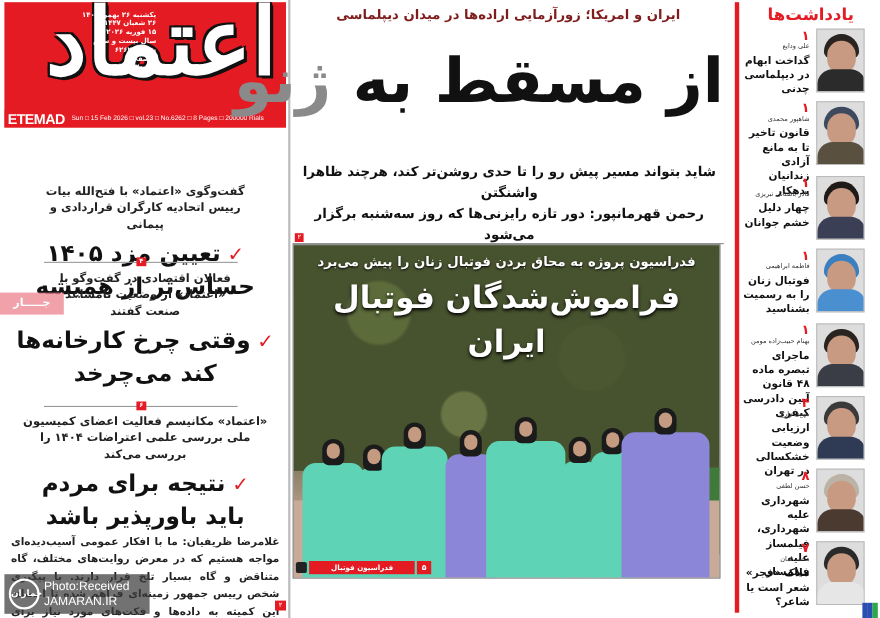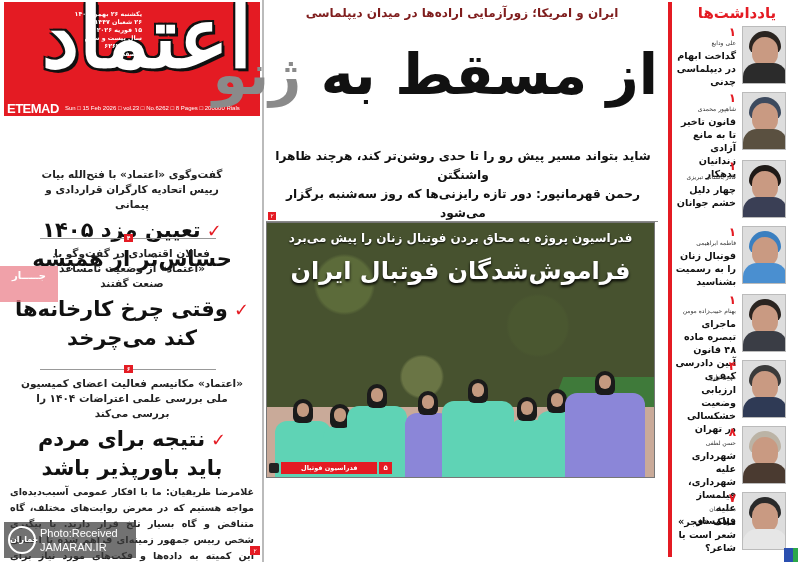--- a/index.html
+++ b/index.html
@@ -17,40 +17,40 @@
   .mast-latin .meta { color: #fff; font-family: "Liberation Sans", sans-serif; font-size: 6px; padding-left: 6px; white-space: nowrap; }
 
   .story { position: absolute; left: 4px; width: 256px; text-align: center; direction: rtl; }
   .kicker { font-size: 10.5px; font-weight: bold; line-height: 15px; color: #222; }
   .headline { font-size: 21px; font-weight: bold; line-height: 28px; color: #111; }
   .headline .check { color: #e41b23; font-weight: normal; font-size: 18px; margin-left: 6px; }
   .divider { position: absolute; left: 40px; width: 176px; height: 1px; background: #999; }
   .pagebox { position: absolute; left: 50%; top: -4px; width: 9px; height: 8px; margin-left: -4px; background: #e41b23; color: #fff; font-size: 6px; line-height: 8px; text-align: center; font-weight: bold; }
   .body-text { font-size: 9.6px; font-weight: bold; line-height: 16px; text-align: justify; color: #222; padding: 0 6px; }
 
-  .ribbon { position: absolute; left: 0; top: 266px; width: 58px; height: 36px; background: rgba(235,130,140,0.75); color: #fff; font-size: 10px; font-weight: bold; text-align: center; line-height: 20px; }
+  .ribbon { position: absolute; left: 0; top: 266px; width: 58px; height: 20px; background: rgba(235,130,140,0.75); color: #fff; font-size: 10px; font-weight: bold; text-align: center; line-height: 20px; }
   .vsep { position: absolute; left: 262px; top: 0; width: 2px; height: 562px; background: #bbb; }
 
   
   .center-col { position: absolute; left: 266px; top: 0; width: 392px; height: 562px; direction: rtl; }
   .supra { position: absolute; left: 0; top: 6px; width: 392px; text-align: center; font-size: 12px; font-weight: bold; color: #7f1d1d; }
   .main-head { position: absolute; left: 0; top: 36px; width: 392px; text-align: center; font-size: 56px; font-weight: bold; line-height: 78px; color: #8a8a8a; white-space: nowrap; }
   .main-head .dark { color: #111; }
   .lede { position: absolute; left: 4px; top: 147px; width: 386px; text-align: center; font-size: 12.2px; font-weight: bold; line-height: 19px; color: #111; }
   .lede-page { position: absolute; left: 373px; top: 212px; width: 8px; height: 8px; background: #e41b23; color: #fff; font-size: 6px; line-height: 8px; text-align: center; }
   .center-rule { position: absolute; left: 0; top: 221px; width: 392px; height: 1px; background: #888; }
 
-  .photo { position: absolute; left: 0; top: 222px; width: 389px; height: 256px; overflow: hidden; border: 1px solid #777;
+  .photo { position: absolute; left: 0; top: 222px; width: 389px; height: 304px; overflow: hidden; border: 1px solid #777;
            background: linear-gradient(180deg, #3f4a2c 0%, #4f5a35 30%, #5a6340 55%, #b89c8a 80%, #c7a998 100%); }
   .photo .hedge { position: absolute; left: 0; top: 0; width: 100%; height: 205px;
                   background: radial-gradient(circle at 20% 30%, #5c6b3a 0 8%, transparent 9%), radial-gradient(circle at 70% 50%, #4a5730 0 10%, transparent 11%), radial-gradient(circle at 40% 75%, #6a7545 0 7%, transparent 8%), #47522f; }
   .photo .grass { position: absolute; right: 0; bottom: 20px; width: 120px; height: 80px; background: #3f7a3a; transform: skewX(-20deg); transform-origin: bottom; }
   .photo .path { position: absolute; left: 0; bottom: 0; width: 100%; height: 70px; background: #c9aa99; }
   .photo-kicker { position: absolute; left: 0; top: 8px; width: 100%; text-align: center; color: #fff; font-size: 12px; font-weight: bold; text-shadow: 0 1px 2px #000; }
-  .photo-head { position: absolute; left: 0; top: 28px; width: 100%; text-align: center; color: #fff; font-size: 24px; font-weight: bold; line-height: 40px; text-shadow: 0 2px 3px #000; }
+  .photo-head { position: absolute; left: 0; top: 28px; width: 100%; text-align: center; color: #fff; font-size: 28px; font-weight: bold; line-height: 40px; text-shadow: 0 2px 3px #000; }
   .players { position: absolute; left: 0; top: 100px; width: 100%; height: 236px; }
   .player { position: absolute; bottom: 28px; border-radius: 12px 12px 4px 4px; }
   .player .head { position: absolute; left: 50%; top: -22px; width: 20px; height: 24px; margin-left: -10px; background: #1b1b1b; border-radius: 10px 10px 6px 6px; }
   .player .face { position: absolute; left: 50%; top: -18px; width: 12px; height: 14px; margin-left: -6px; background: #c49a80; border-radius: 6px; }
   .player .legs { position: absolute; left: 20%; bottom: -28px; width: 60%; height: 32px; background: #1c1c1c; }
   .t { background: #5fd3b5; }
   .p { background: #8b86d8; }
   .photo-credit { position: absolute; left: 2px; bottom: 3px; height: 12px; display: flex; direction: ltr; align-items: center; }
   .photo-credit .cam { width: 10px; height: 10px; background: #222; border-radius: 2px; margin-right: 2px; }
   .photo-credit .lbl { background: #e41b23; color: #fff; font-size: 6.5px; line-height: 12px; padding: 0 20px; font-weight: bold; direction: rtl; }

